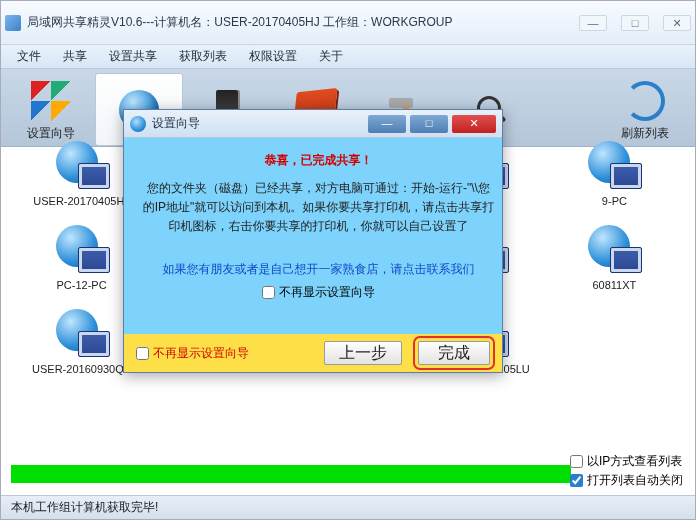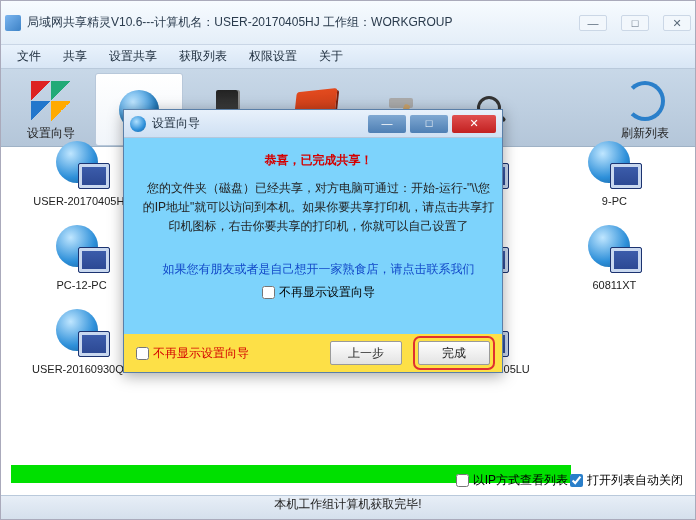--- a/index.html
+++ b/index.html
@@ -125,31 +125,31 @@
     box-shadow: inset 0 0 0 3px #c9d8ef;
   }
   .pc .plabel { font-size:11px; color:#222; white-space:nowrap; max-width:120px; overflow:hidden; text-overflow:ellipsis;}
   
   .greenbar {
     position:absolute; left:10px; bottom:36px; width:560px; height:18px;
     background:#00e000;
   }
   .rightchecks {
     position:absolute; right:12px; bottom:30px;
-    display:flex; flex-direction:row; gap:2px;
+    display:flex; flex-direction:column; gap:2px;
   }
   .chk { display:flex; align-items:center; gap:4px; font-size:12px; }
   .chk input { accent-color:#2a7fca; }
   
   .statusbar {
     position:absolute; left:0; right:0; bottom:0; height:24px;
     background:linear-gradient(#e7eef7,#d5e0ec);
     border-top:1px solid #b9c9db;
     display:flex; align-items:center; justify-content:space-between;
-    padding:0 10px; color:#222;flex-direction:column;
+    padding:0 10px; color:#222;
   }
 
   
   .wizard {
     position:absolute; left:122px; top:108px; width:380px; height:264px;
     background:#f3f3f3;
     border:1px solid #5a7fa8;
     box-shadow: 0 3px 14px rgba(0,0,0,.35);
     display:flex; flex-direction:column;
     z-index:50;
@@ -187,21 +187,21 @@
   .inlinechk { display:flex; align-items:center; gap:4px; margin-top:6px; }
   .wizard .wfoot {
     height:38px; background:#fde047;
     display:flex; align-items:center; padding:0 12px; gap:16px;
   }
   .wfoot .noagain { color:#d40000; display:flex; align-items:center; gap:4px; flex:1; }
   .btn {
     min-width:72px; height:24px;
     background:linear-gradient(#fefefe,#e3e3e3);
     border:1px solid #9a9a9a; border-radius:2px;
-    font-size:12px; color:#222; padding:0 14px;
+    font-size:16px; color:#222; padding:0 14px;
   }
   .btn.primary-outline {
     outline:2px solid #e03030; outline-offset:3px;
   }
 </style>
 </head>
 <body>
 
 <div class="titlebar">
   <div class="icon"></div>

